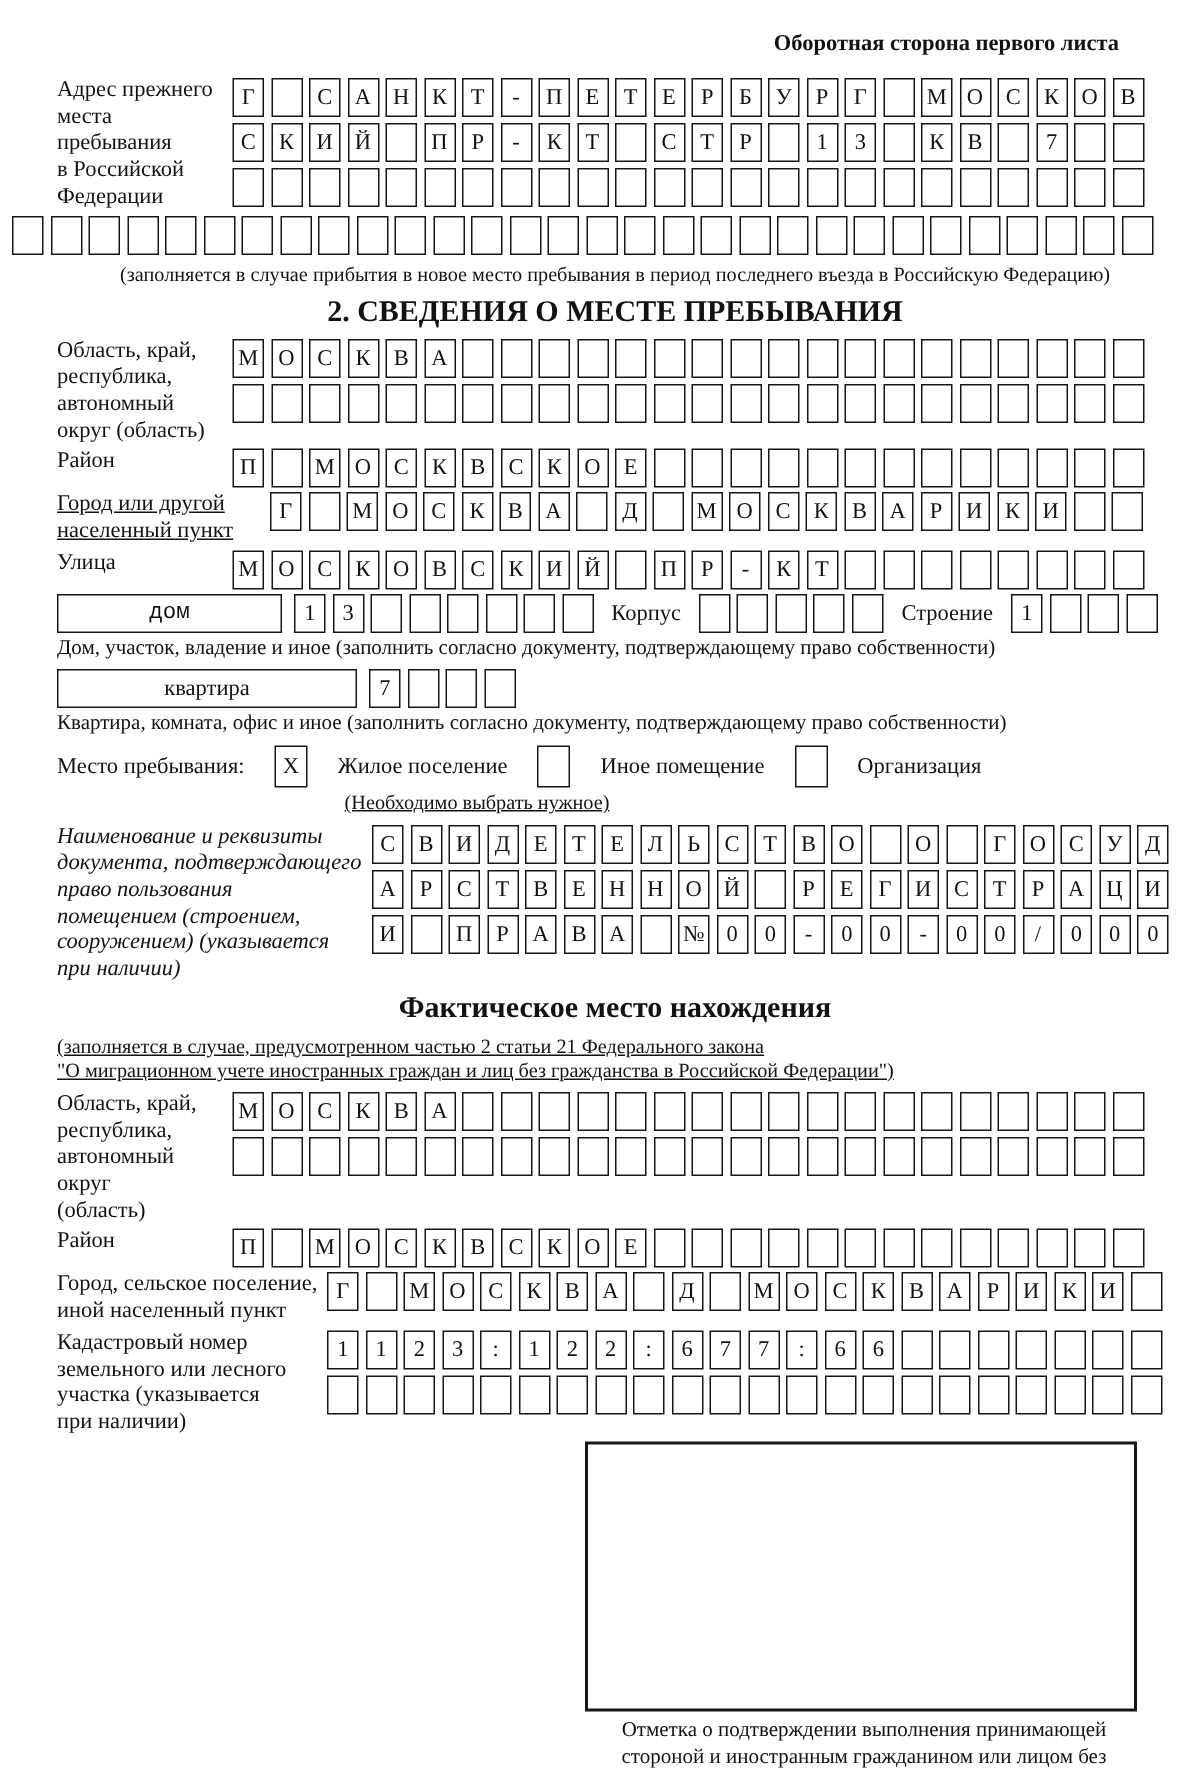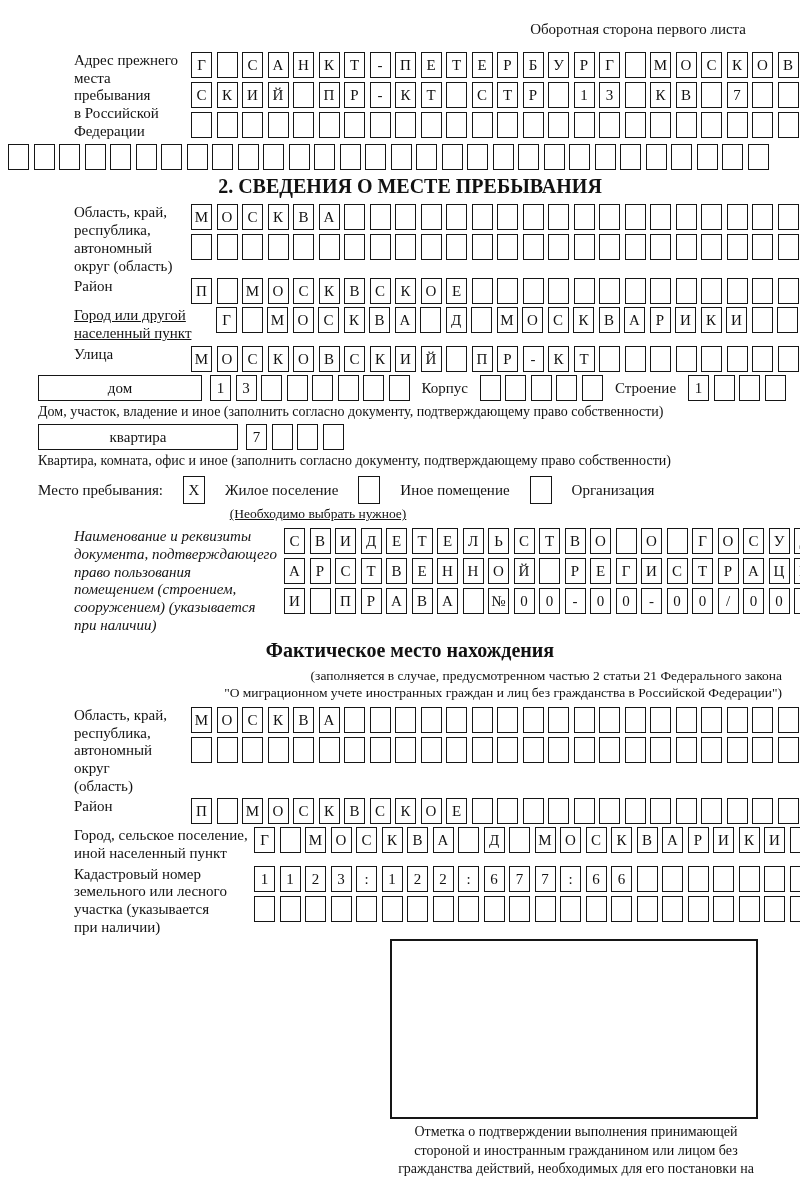--- a/index.html
+++ b/index.html
@@ -5,24 +5,24 @@
   * { margin:0; padding:0; box-sizing:border-box; }
   html,body { background:#fff; }
   body {
     width:800px; height:1180px; overflow:hidden;
     color:#121212;
     font-family:"Liberation Serif", serif;
     font-size:15px; line-height:1.2;
   }
   .page { padding:20px 18px 0 38px; }
 
-  .hdr-note { text-align:right; padding-right:36px; margin-bottom:14px; font-size:15px; }
+  .hdr-note { text-align:right; padding-right:36px; margin-bottom:14px; font-size:15px;font-weight:bold; }
 
   .field { display:flex; align-items:flex-start; margin-bottom:3px; }
-  .flabel { flex:0 0 117px; padding-right:6px; white-space:pre-line; font-size:15px; line-height:1.18;margin-left:36px; }
+  .flabel { flex:0 0 117px; padding-right:6px; white-space:pre-line; font-size:15px; line-height:1.18; }
   .flabel.wide { flex-basis:210px;font-style:italic; }
   .flabel.mid  { flex-basis:180px; }
   .flabel.city { flex-basis:142px;text-decoration:underline; }
 
   .rows { display:flex; flex-direction:column; gap:4px; }
   .boxrow { display:flex; gap:4.5px; }
   .cell {
     width:21px; height:26px; flex:0 0 auto;
     border:1.6px solid #161616;
     display:flex; align-items:center; justify-content:center;
@@ -33,32 +33,32 @@
   .caption { text-align:center; white-space:pre-line; font-size:13.5px; margin:5px 0 4px; }
   .caption-left { text-align:left; font-size:14px; margin:3px 0 4px; }
   .sec-title { text-align:center; font-weight:bold; font-size:20px; margin:4px 0 6px; }
 
   .inline-row { display:flex; align-items:center; gap:8px; margin-bottom:3px; }
   .labelbox {
     border:1.6px solid #161616; height:26px;
     display:flex; align-items:center; justify-content:center;
     font-size:15px; flex:0 0 auto;
   }
-  .labelbox.house { width:164px; }
+  .labelbox.house { width:150px;font-family:Liberation Mono, monospace; }
   .labelbox.apt { width:200px;font-family:Liberation Serif, serif; }
   .inline-label { padding:0 4px; }
 
   .choice-row { display:flex; align-items:center; gap:20px; margin:6px 0 2px; }
   .checkbox {
     width:22px; height:28px; border:1.6px solid #161616; flex:0 0 auto;
     display:flex; align-items:center; justify-content:center; font-size:15px;
   }
   .choice-caption { width:560px; text-align:center; font-size:13.5px; margin:2px 0 6px;text-decoration:underline; }
 
-  .fact-caption { text-align:right; white-space:pre-line; font-size:13.5px; margin:2px 0 6px; }
+  .fact-caption { text-align:left; white-space:pre-line; font-size:13.5px; margin:2px 0 6px;text-decoration:underline; }
 
   .stamp-block { margin-left:352px; width:372px; margin-top:2px; }
   .stamp-box { width:368px; height:180px; border:2px solid #161616; background:#fff; }
   .stamp-caption { width:372px; text-align:center; font-size:14px; margin-top:4px; line-height:1.3; }
 </style>
 </head>
 <body>
 
 <div class="page">
 
@@ -175,20 +175,21 @@
       <span class="cell"></span>
       <span class="cell"></span>
       <span class="cell"></span>
       <span class="cell"></span>
       <span class="cell"></span>
       <span class="cell"></span>
       <span class="cell"></span>
       <span class="cell"></span>
       <span class="cell"></span>
     </div>
+  <div class="caption">(заполняется в случае прибытия в новое место пребывания в период последнего въезда в Российскую Федерацию)</div>
 
   <div class="sec-title">2. СВЕДЕНИЯ О МЕСТЕ ПРЕБЫВАНИЯ</div>
 
   <div class="field">
     <div class="flabel">Область, край,
 республика,
 автономный
 округ (область)</div>
     <div class="rows">
       <div class="boxrow">

